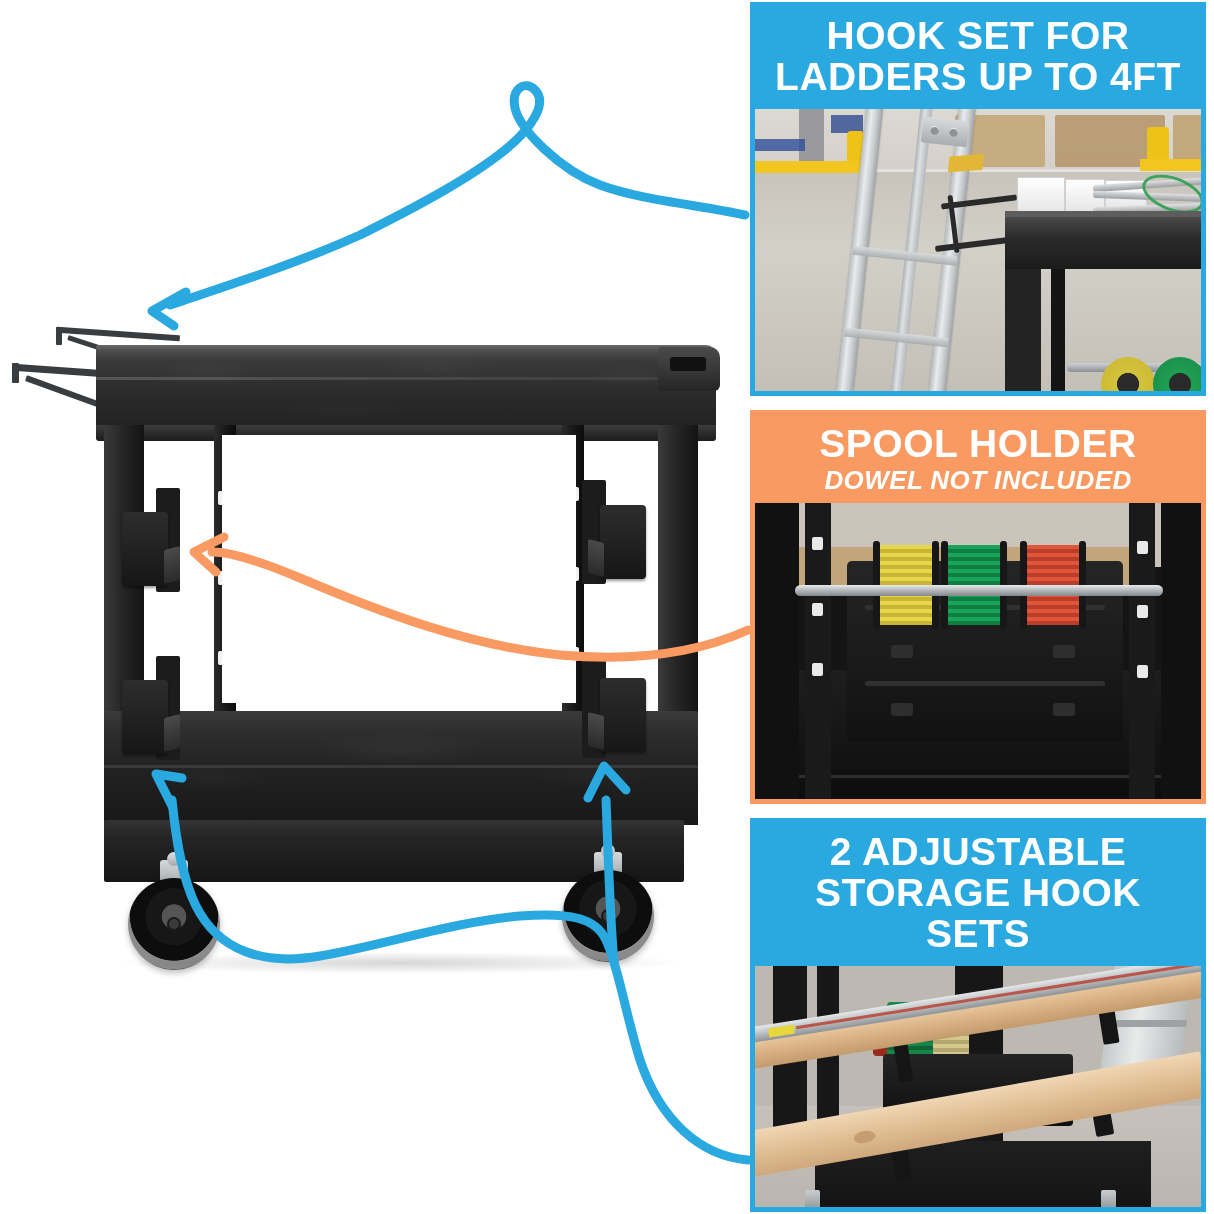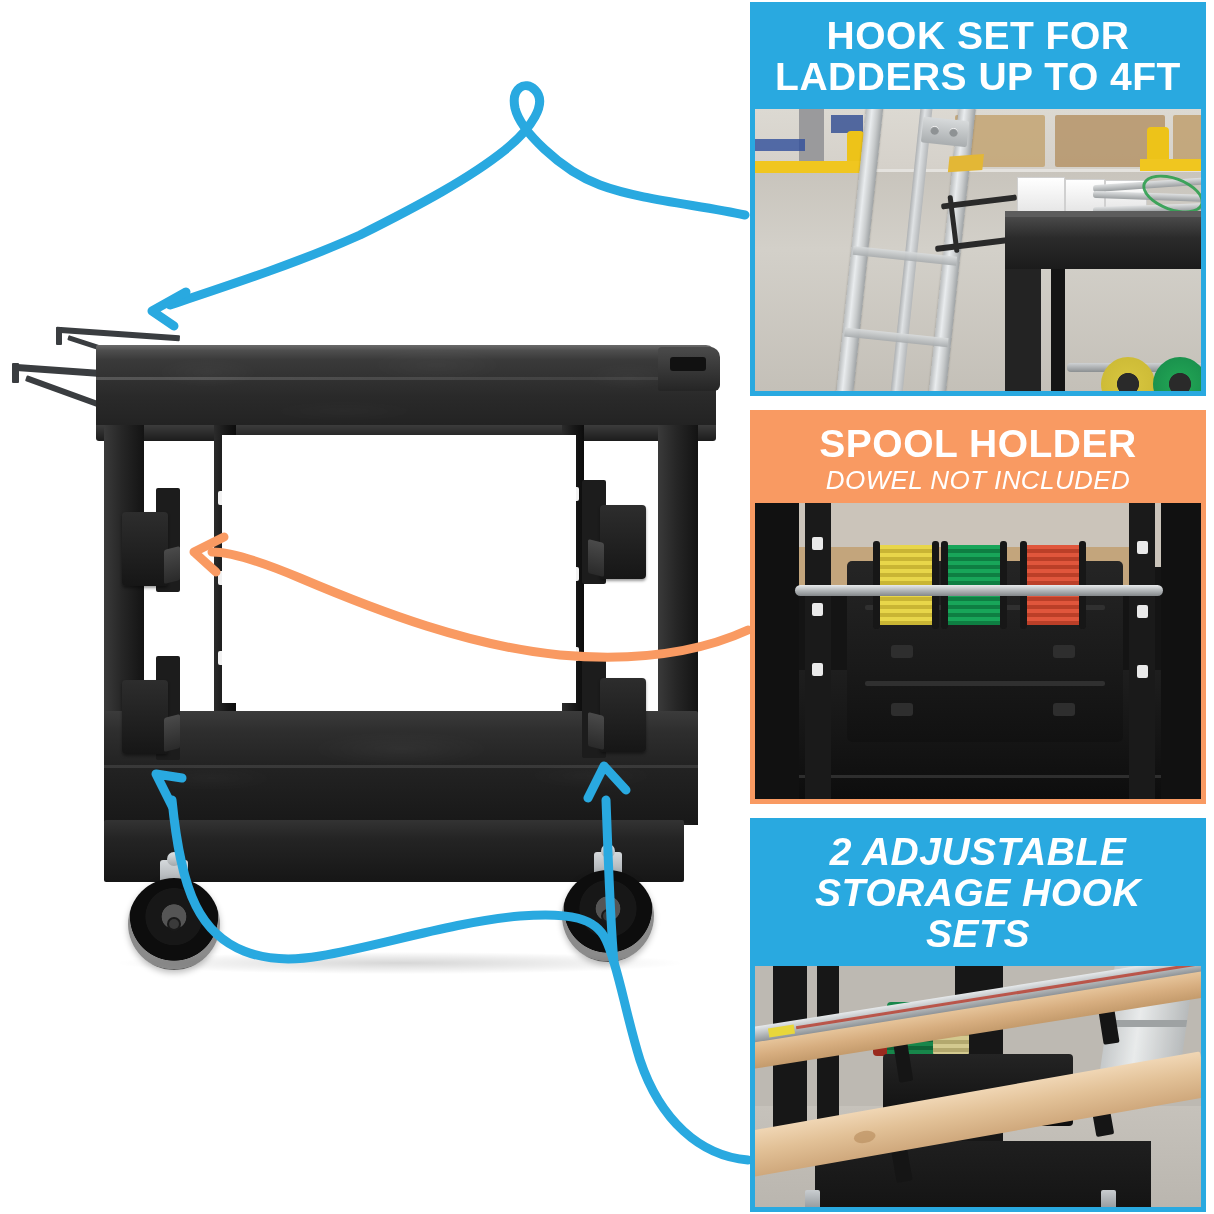--- a/index.html
+++ b/index.html
@@ -22,27 +22,27 @@
   .panel-3{top:818px;height:394px;--accent:#29a9e0;}
 
   .panel-head{background:var(--accent);width:100%;box-sizing:border-box;
               text-align:center;padding:6px 8px 10px 8px;}
   .panel-title{
     color:#ffffff;font-weight:700;letter-spacing:.5px;
     font-size:39px;line-height:41px;text-transform:uppercase;
     white-space:pre-line;
   }
   .panel-sub{
-    color:#ffffff;font-style:italic;font-weight:400;
+    color:#ffffff;font-style:italic;font-weight:700;
     font-size:26px;line-height:30px;letter-spacing:.4px;
     text-transform:uppercase;margin-top:1px;
   }
   .panel-1 .panel-head{padding-top:8px;padding-bottom:12px;}
   .panel-2 .panel-head{padding-top:8px;padding-bottom:8px;}
-  .panel-3 .panel-head{padding-top:8px;padding-bottom:12px;font-style:italic;}
+  .panel-3 .panel-head{padding-top:8px;padding-bottom:12px;}
 
   .panel-photo{position:relative;width:100%;overflow:hidden;background:#cfcbc4;}
   .panel-1 .panel-photo{height:290px;}
   .panel-2 .panel-photo{height:297px;}
   .panel-3 .panel-photo{height:290px;}
 
   
   .ph1{position:absolute;inset:0;background:
         linear-gradient(180deg,#dcd9d2 0%, #d6d2cb 18%, #cdc9c2 40%, #c9c5bd 100%);}
   .wh-floor{position:absolute;left:0;right:0;top:60px;bottom:0;

